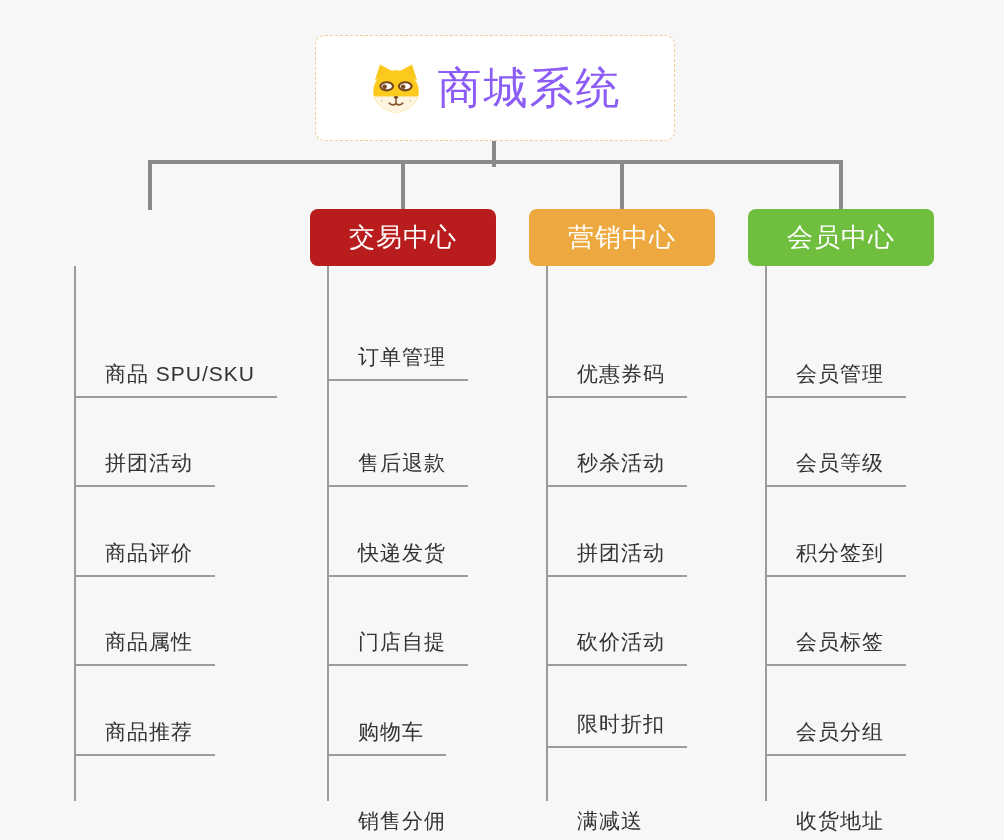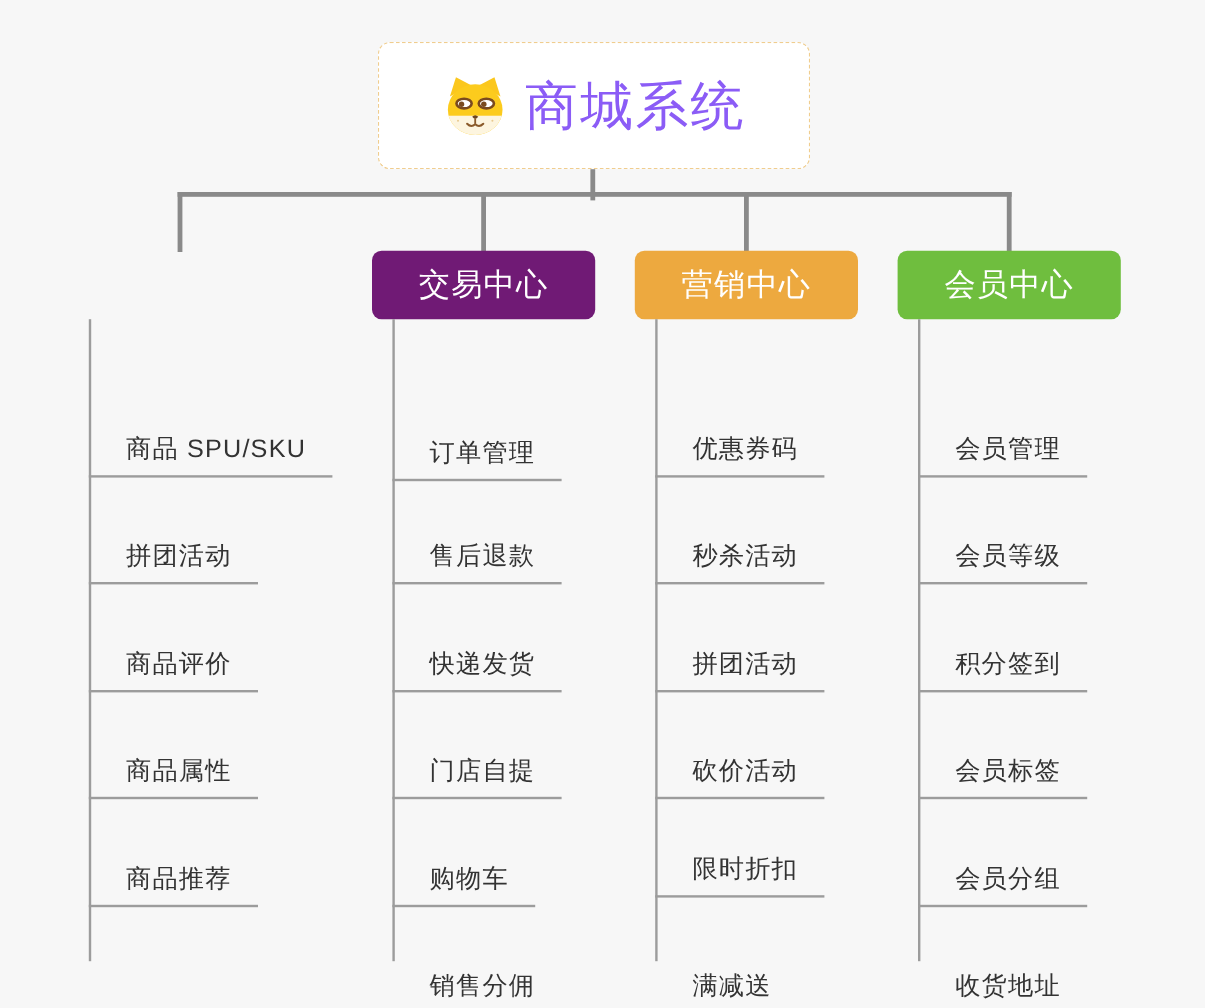--- a/index.html
+++ b/index.html
@@ -112,26 +112,26 @@
 
   <div class="child" style="top: 379.2px;">商品属性</div>
 
   <div class="child" style="top: 468.6px;">商品推荐</div>
 
   <div class="child" style="top: 591px; padding-left: 36px;">商品品牌</div>
 </div>
   </div>
 
   <div class="branch" style="left: 310px;">
-    <div class="branch-box" style="background: #701a75;">
+    <div class="branch-box" style="background: #b91c1c;">
       <span class="branch-label">交易中心</span>
     </div>
     <div class="trunk"></div>
     <div class="children">
-  <div class="child" style="top: 114px;">订单管理</div>
+  <div class="child" style="top: 94px;">订单管理</div>
 
   <div class="child" style="top: 200.4px;">售后退款</div>
 
   <div class="child" style="top: 289.8px;">快递发货</div>
 
   <div class="child" style="top: 379.2px;">门店自提</div>
 
   <div class="child" style="top: 468.6px;">购物车</div>
 
   <div class="child" style="top: 558px;">销售分佣</div>

